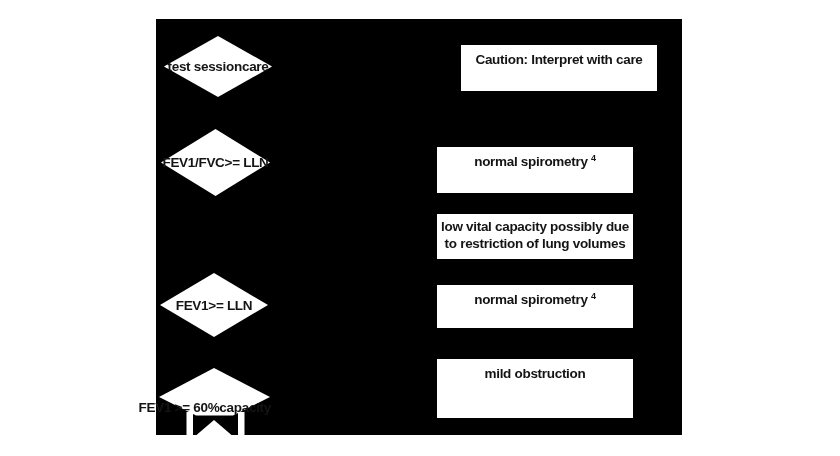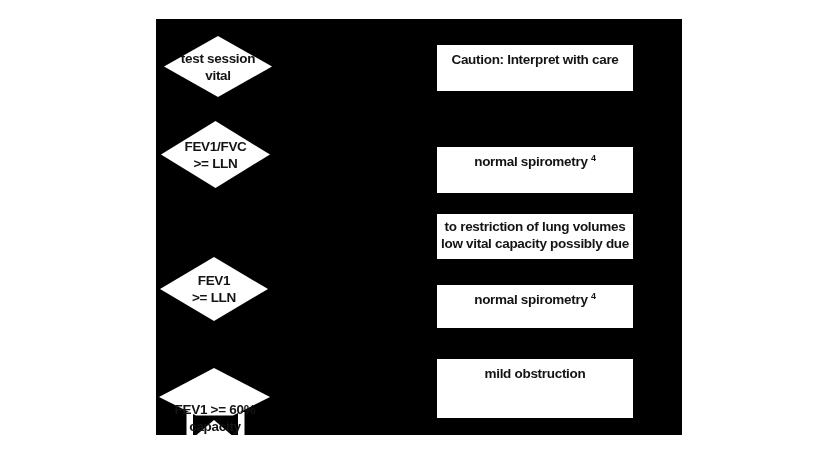--- a/index.html
+++ b/index.html
@@ -18,21 +18,21 @@
     background: #000000;
   }
   .diamond { position: absolute; }
   .diamond .shape {
     position: absolute; inset: 0;
     background: #ffffff;
     clip-path: polygon(50% 0, 100% 50%, 50% 100%, 0 50%);
   }
   .diamond .label, .cluster .label {
     position: absolute; left: 0; right: 0; top: 0; bottom: 0;
-    display: flex; flex-direction: column;
+    display: flex; flex-direction: row;
     align-items: center; justify-content: center;
     color: #141414;
     font-weight: bold;
     font-size: 13.5px;
     line-height: 17px;
     letter-spacing: -0.3px;
     text-align: center;
     white-space: nowrap;
   }
   .outcome {
@@ -64,66 +64,66 @@
 </head>
 <body>
 
 <div class="stage">
   <div class="panel">
 
     <div class="diamond" style="left:8px; top:17px; width:108px; height:61px;">
       <div class="shape"></div>
       <div class="label">
         <span>test session</span>
-        <span>vital</span>
+        <span>care</span>
       </div>
     </div>
 
-    <div class="diamond" style="left:5px; top:102px; width:109px; height:67px;">
+    <div class="diamond" style="left:5px; top:110px; width:109px; height:67px;">
       <div class="shape"></div>
       <div class="label">
         <span>FEV1/FVC</span>
         <span>&gt;= LLN</span>
       </div>
     </div>
 
 
-    <div class="diamond" style="left:4px; top:238px; width:108px; height:64px;">
+    <div class="diamond" style="left:4px; top:254px; width:108px; height:64px;">
       <div class="shape"></div>
       <div class="label">
         <span>FEV1</span>
         <span>&gt;= LLN</span>
       </div>
     </div>
 
     <div class="cluster" style="left:3px; top:349px; width:112px; height:67px;">
       <svg width="112" height="67" viewBox="0 0 112 67">
         <polygon points="55,0 111,29 74,47.5 37,47.5 0,29" fill="#ffffff"></polygon>
         <rect x="27.5" y="44" width="6.5" height="23" fill="#ffffff"></rect>
         <rect x="79" y="44" width="6.5" height="23" fill="#ffffff"></rect>
         <polygon points="55,52 72.5,67 37.5,67" fill="#ffffff"></polygon>
       </svg>
       <div class="label">
         <span>FEV1 &gt;= 60%</span>
         <span>capacity</span>
       </div>
     </div>
 
-    <div class="outcome" style="top:26px; height:46px;">
+    <div class="outcome" style="top:26px; height:46px;margin-left:24px;">
       <span>Caution: Interpret with care</span>
     </div>
 
     <div class="outcome" style="top:128px; height:46px;">
       <span>normal spirometry</span>
       <sup>4</sup>
     </div>
 
     <div class="outcome" style="top:195px; height:45px; padding-top:4px;">
+      <div>low vital capacity possibly due</div>
       <div>to restriction of lung volumes</div>
-      <div>low vital capacity possibly due</div>
     </div>
 
     <div class="outcome" style="top:266px; height:43px;">
       <span>normal spirometry</span>
       <sup>4</sup>
     </div>
 
     <div class="outcome" style="top:340px; height:59px;">
       <span>mild obstruction</span>
     </div>

